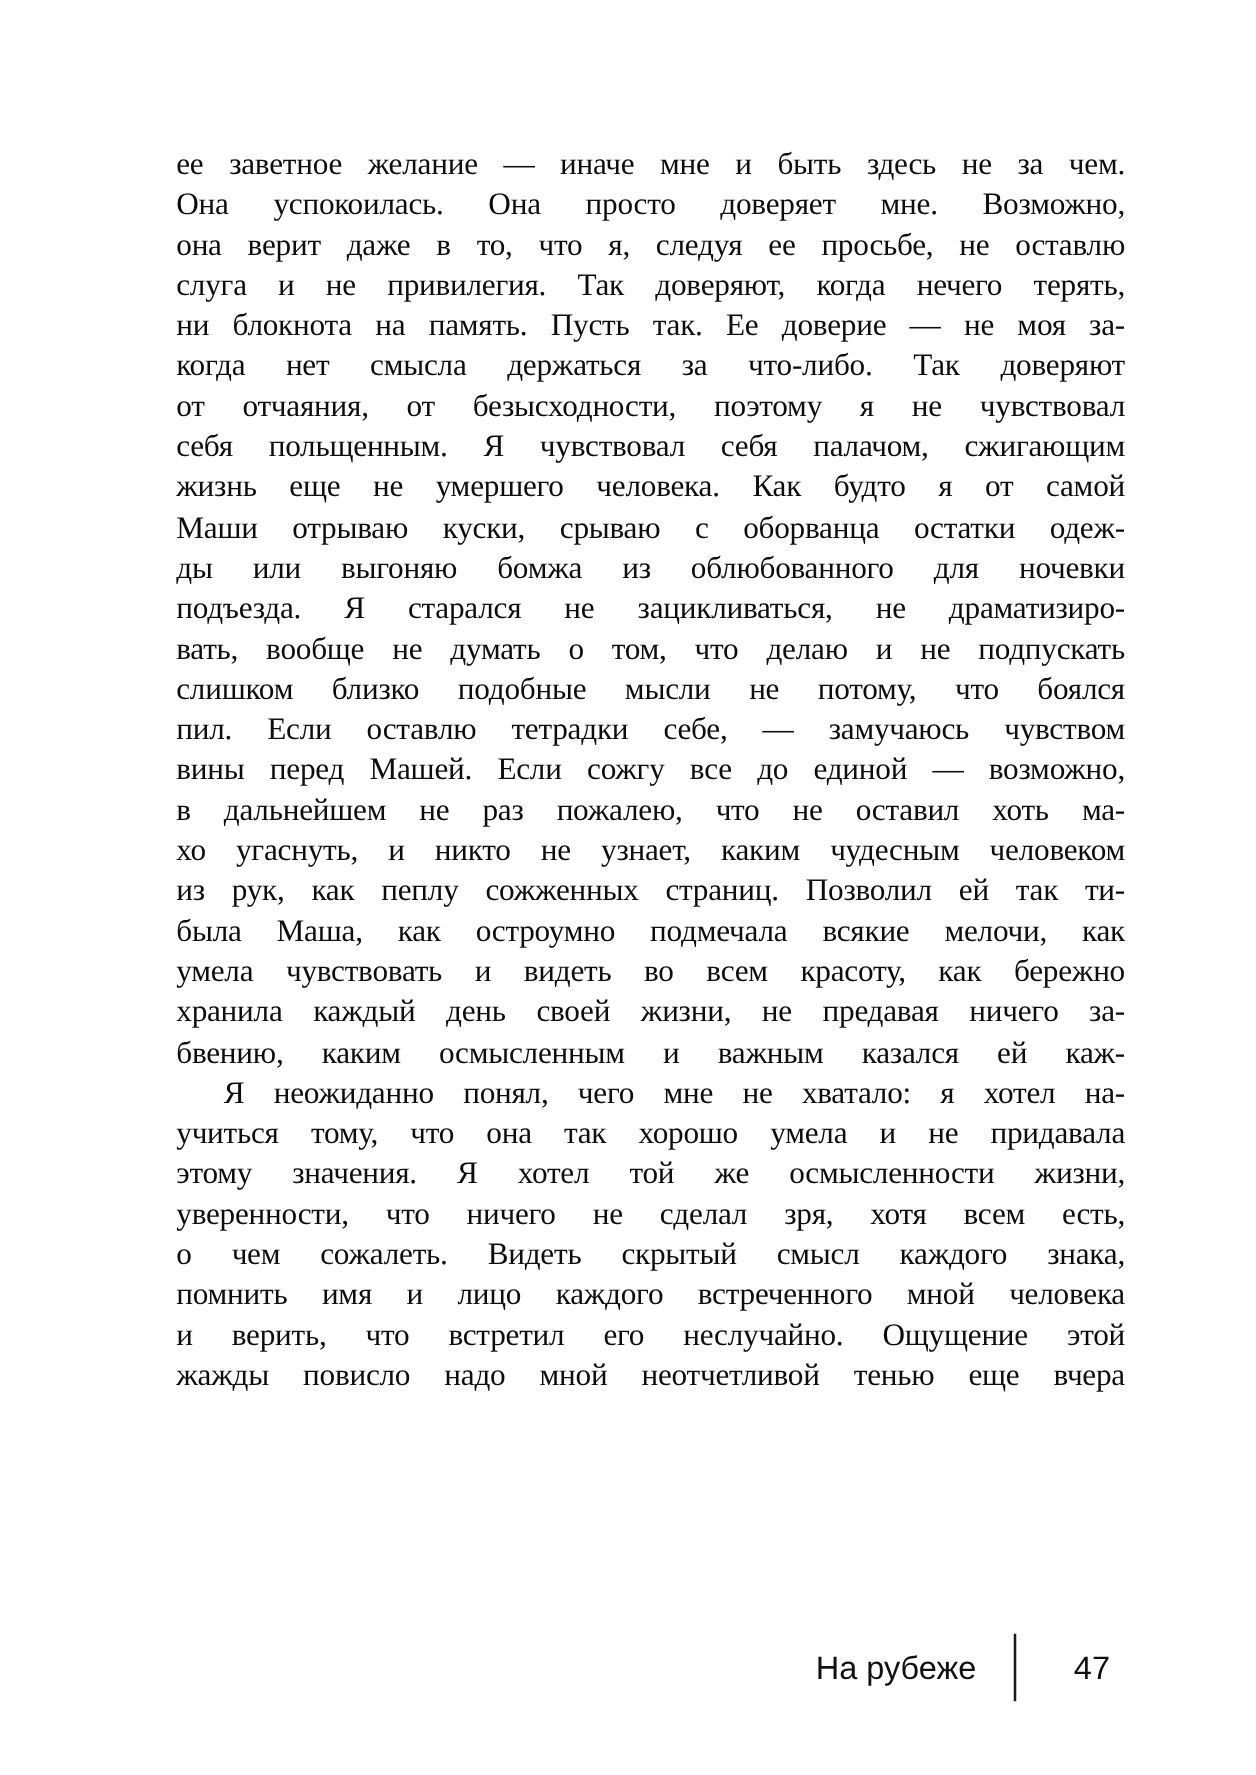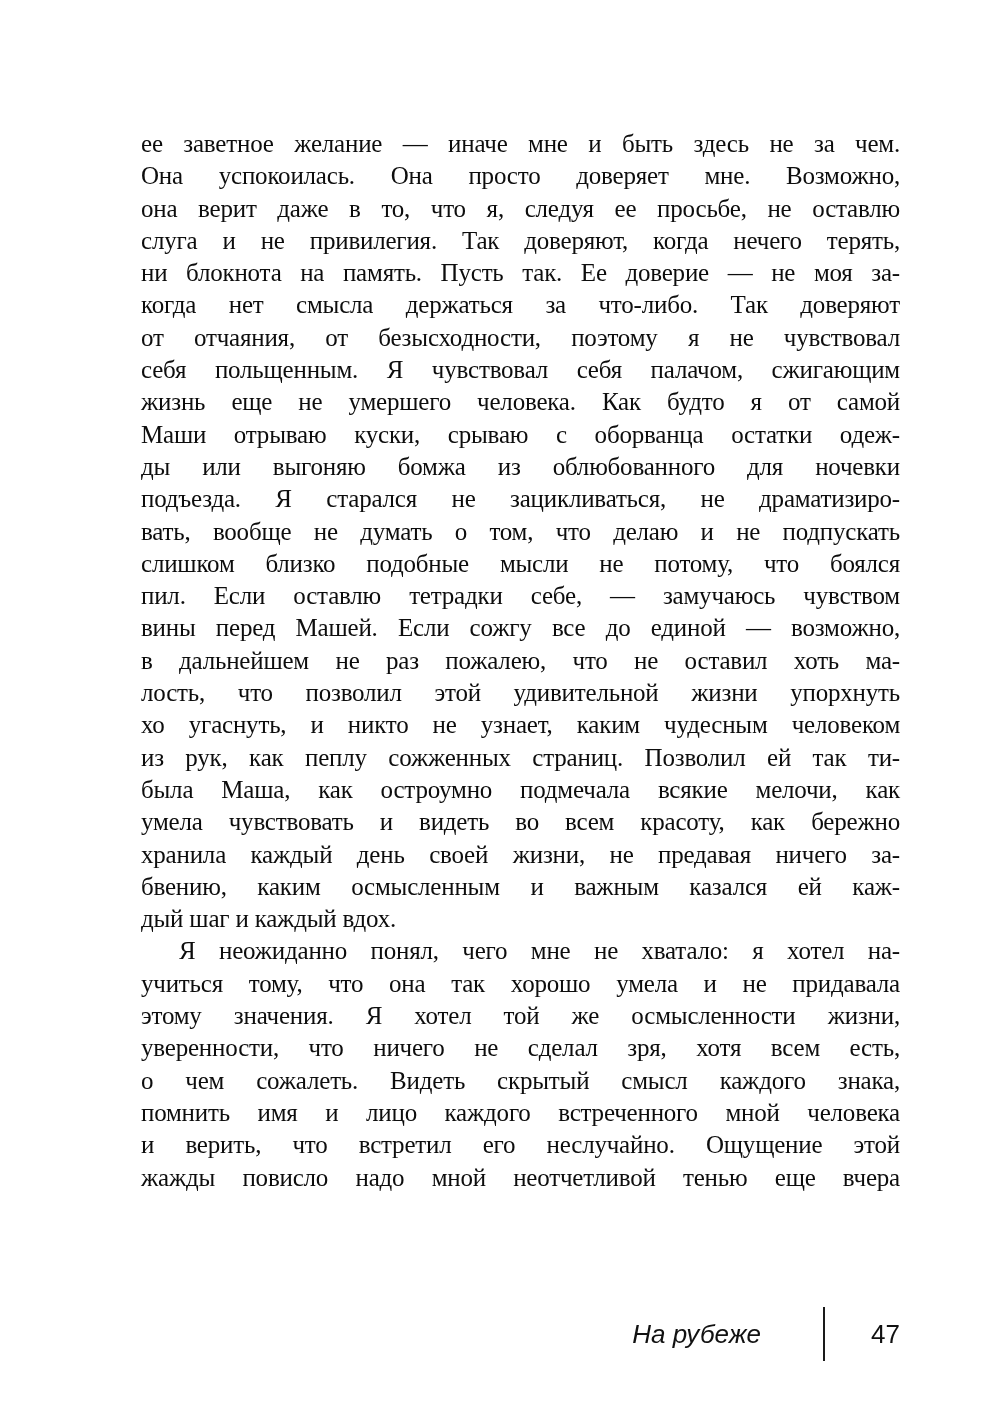--- a/index.html
+++ b/index.html
@@ -11,21 +11,21 @@
     position: relative;
     width: 1005px;
     height: 1420px;
     background: #ffffff;
     overflow: hidden;
     font-family: "Liberation Serif", serif;
   }
   .text-block {
     position: absolute;
     left: 141px;
-    top: 128px;
+    top: 116px;
     width: 759px;
     color: #0d0d0d;
     font-size: 25px;
     letter-spacing: -0.2px;
     line-height: 32.3px;
   }
   .line {
     height: 32.3px;
     text-align: justify;
     text-align-last: justify;
@@ -46,30 +46,30 @@
     display: flex;
     align-items: center;
     justify-content: flex-end;
     font-family: "Liberation Sans", sans-serif;
     font-size: 26px;
     color: #111111;
     padding-right: 0;
     box-sizing: border-box;
   }
   .footer-title {
-    margin-right: 62px;
-    font-style: italic;
+    margin-right: 30px;
   }
   .footer-rule {
     width: 2px;
     height: 54px;
     background: #1a1a1a;
     margin-right: 46px;
   }
   .footer-number {
+    margin-right: 12px;
     min-width: 28px;
     text-align: center;
   }
 </style>
 </head>
 <body>
 
 <div class="page">
   <div class="text-block" style="color: rgb(13, 13, 13);">
       <div class="line">ее заветное желание — иначе мне и быть здесь не за чем.</div>
@@ -82,28 +82,26 @@
       <div class="line">себя польщенным. Я чувствовал себя палачом, сжигающим</div>
       <div class="line">жизнь еще не умершего человека. Как будто я от самой</div>
       <div class="line">Маши отрываю куски, срываю с оборванца остатки одеж-</div>
       <div class="line">ды или выгоняю бомжа из облюбованного для ночевки</div>
       <div class="line">подъезда. Я старался не зацикливаться, не драматизиро-</div>
       <div class="line">вать, вообще не думать о том, что делаю и не подпускать</div>
       <div class="line">слишком близко подобные мысли не потому, что боялся</div>
       <div class="line">пил. Если оставлю тетрадки себе, — замучаюсь чувством</div>
       <div class="line">вины перед Машей. Если сожгу все до единой — возможно,</div>
       <div class="line">в дальнейшем не раз пожалею, что не оставил хоть ма-</div>
-      <div class="line">лость, что позволил этой удивительной жизни упорхнуть</div>
       <div class="line">хо угаснуть, и никто не узнает, каким чудесным человеком</div>
       <div class="line">из рук, как пеплу сожженных страниц. Позволил ей так ти-</div>
       <div class="line">была Маша, как остроумно подмечала всякие мелочи, как</div>
       <div class="line">умела чувствовать и видеть во всем красоту, как бережно</div>
       <div class="line">хранила каждый день своей жизни, не предавая ничего за-</div>
       <div class="line">бвению, каким осмысленным и важным казался ей каж-</div>
-      <div class="line no-stretch">дый шаг и каждый вдох.</div>
       <div class="line indent">Я неожиданно понял, чего мне не хватало: я хотел на-</div>
       <div class="line">учиться тому, что она так хорошо умела и не придавала</div>
       <div class="line">этому значения. Я хотел той же осмысленности жизни,</div>
       <div class="line">уверенности, что ничего не сделал зря, хотя всем есть,</div>
       <div class="line">о чем сожалеть. Видеть скрытый смысл каждого знака,</div>
       <div class="line">помнить имя и лицо каждого встреченного мной человека</div>
       <div class="line">и верить, что встретил его неслучайно. Ощущение этой</div>
       <div class="line">жажды повисло надо мной неотчетливой тенью еще вчера</div>
     </div>
 

